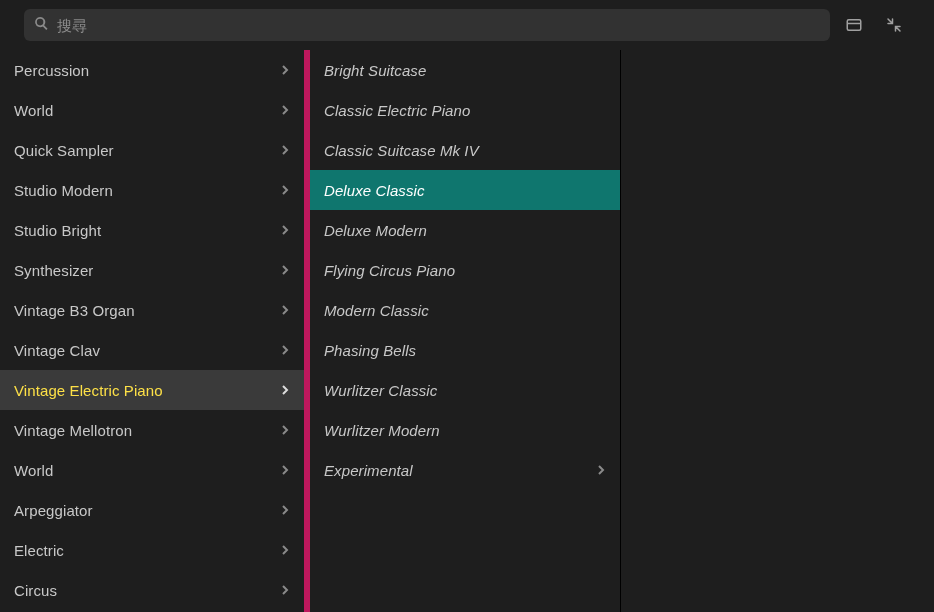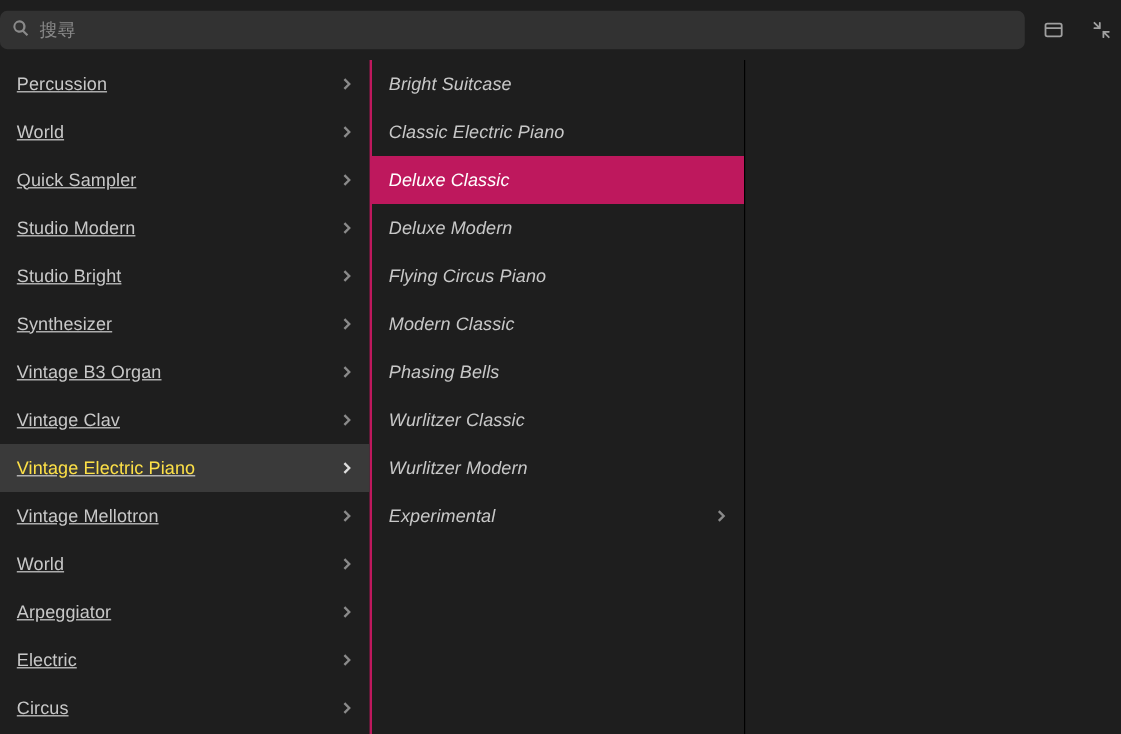--- a/index.html
+++ b/index.html
@@ -9,21 +9,21 @@
       background: #1e1e1e;
       font-family: -apple-system, BlinkMacSystemFont, "Helvetica Neue", Arial, sans-serif;
       font-size: 15px;
       color: #d0d0d0;
       overflow: hidden;
     }
     .toolbar {
       height: 50px;
       display: flex;
       align-items: center;
-      padding: 0 0;
+      padding: 0 24px;
       gap: 8px;
     }
     .search-wrap {
       flex: 1;
       height: 32px;
       background: #323232;
       border-radius: 6px;
       display: flex;
       align-items: center;
       padding: 0 10px;
@@ -50,38 +50,38 @@
     }
     .tool-btn svg { width: 18px; height: 18px; }
     .columns {
       display: flex;
       height: calc(100% - 50px);
     }
     .col {
       display: flex;
       flex-direction: column;
     }
-    .col-1 { width: 310px; border-right: 2px solid #be185d; text-decoration: underline; }
+    .col-1 { width: 310px; border-right: 6px solid #be185d; }
     .col-2 { width: 311px; border-right: 1px solid #000; font-style: italic; }
     .col-3 { flex: 1; }
     .list-item {
       height: 40px;
       display: flex;
       align-items: center;
       justify-content: space-between;
       padding: 0 14px;
       color: #c8c8c8;
       cursor: default;
     }
     .list-item.active-parent {
       background: #3a3a3a;
       color: #fde047;
     }
     .list-item.selected {
-      background: #be185d;
+      background: #0f766e;
       color: #fff;
       align-items: center;
     }
     .chev {
       width: 10px;
       height: 10px;
     }
     .chev svg { width: 10px; height: 10px; display: block; }
     .chev path { stroke: #8a8a8a; stroke-width: 2; fill: none; }
     .list-item.active-parent .chev path,
@@ -229,20 +229,23 @@
         </span>
       </div>
     </div>
   <div class="col col-2" id="col2">
       <div class="list-item">
         <span class="label">Bright Suitcase</span>
       </div>
       <div class="list-item">
         <span class="label">Classic Electric Piano</span>
       </div>
+      <div class="list-item">
+        <span class="label">Classic Suitcase Mk IV</span>
+      </div>
       <div class="list-item selected">
         <span class="label">Deluxe Classic</span>
       </div>
       <div class="list-item">
         <span class="label">Deluxe Modern</span>
       </div>
       <div class="list-item">
         <span class="label">Flying Circus Piano</span>
       </div>
       <div class="list-item">

